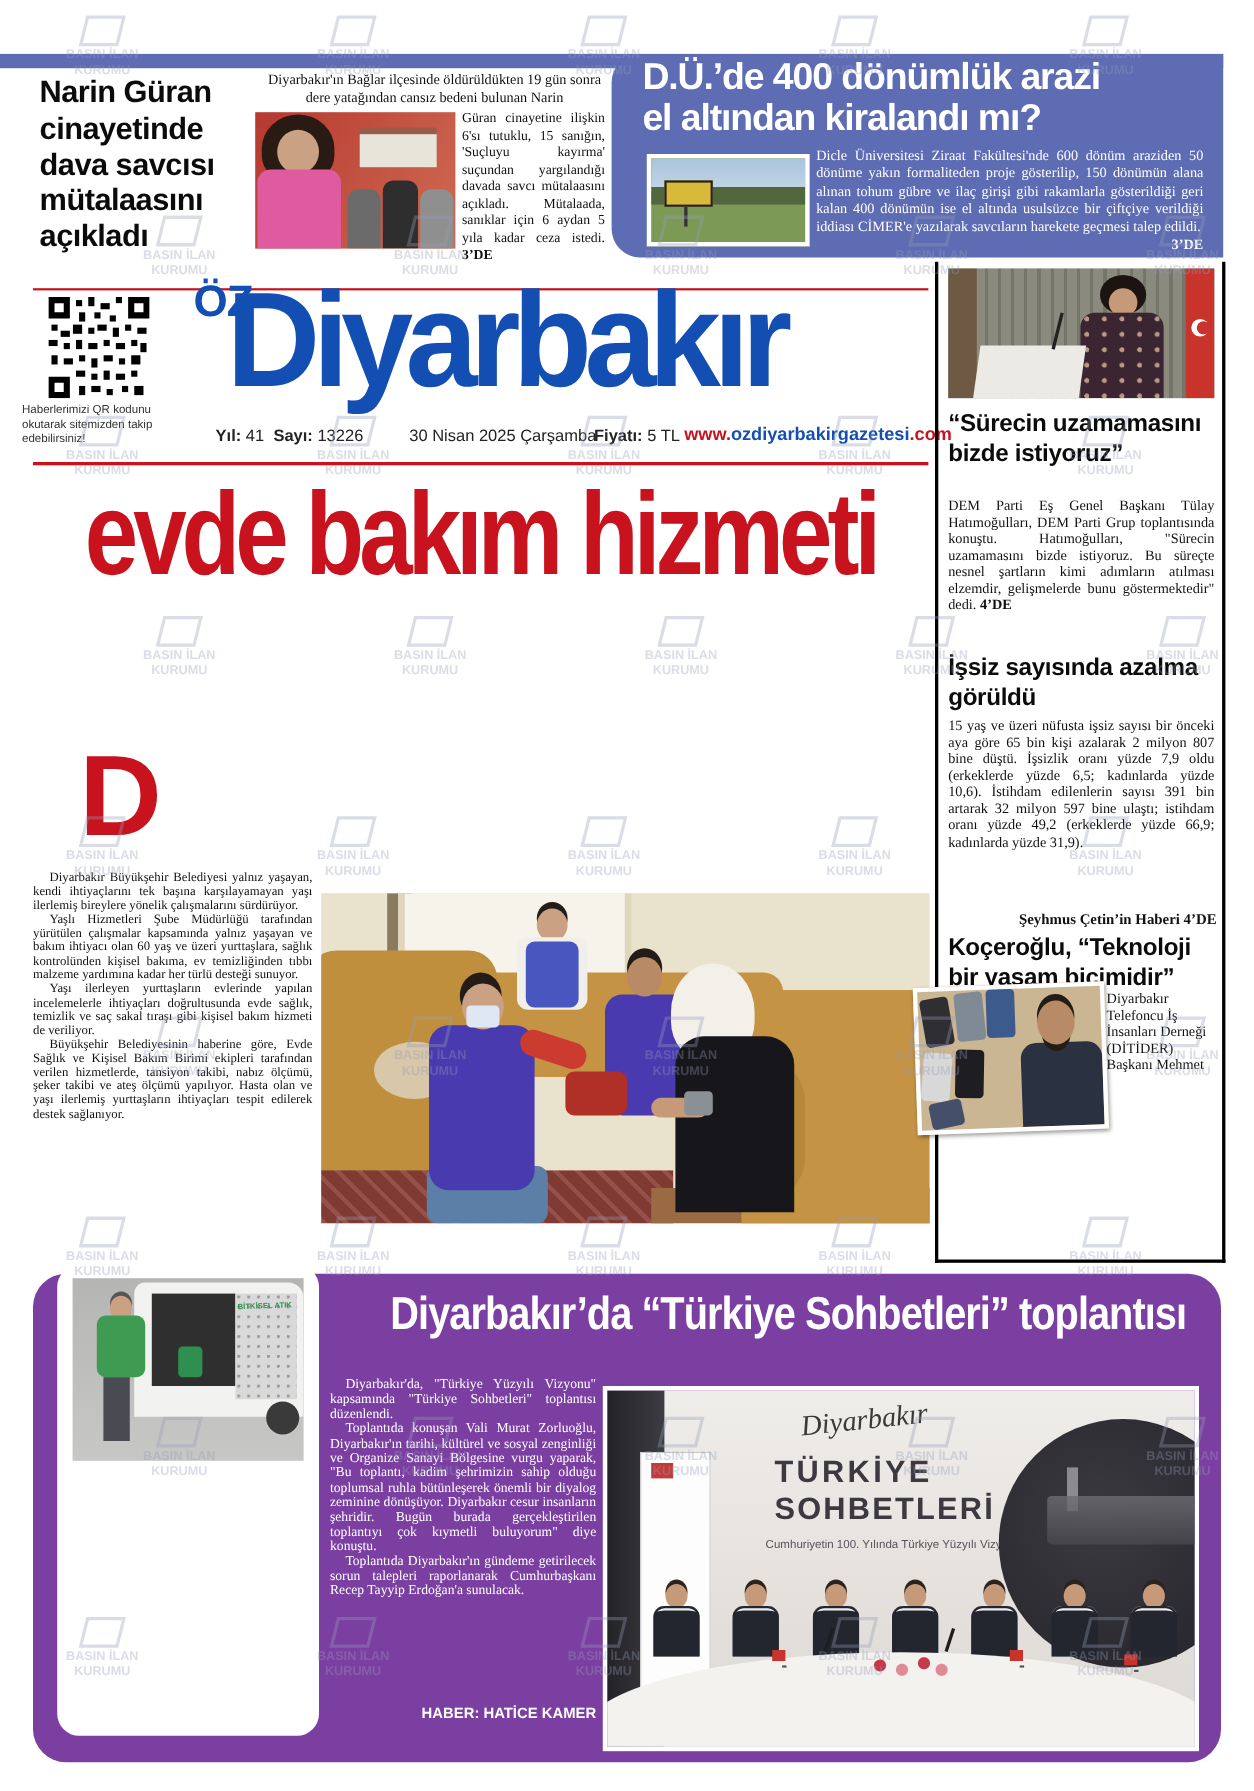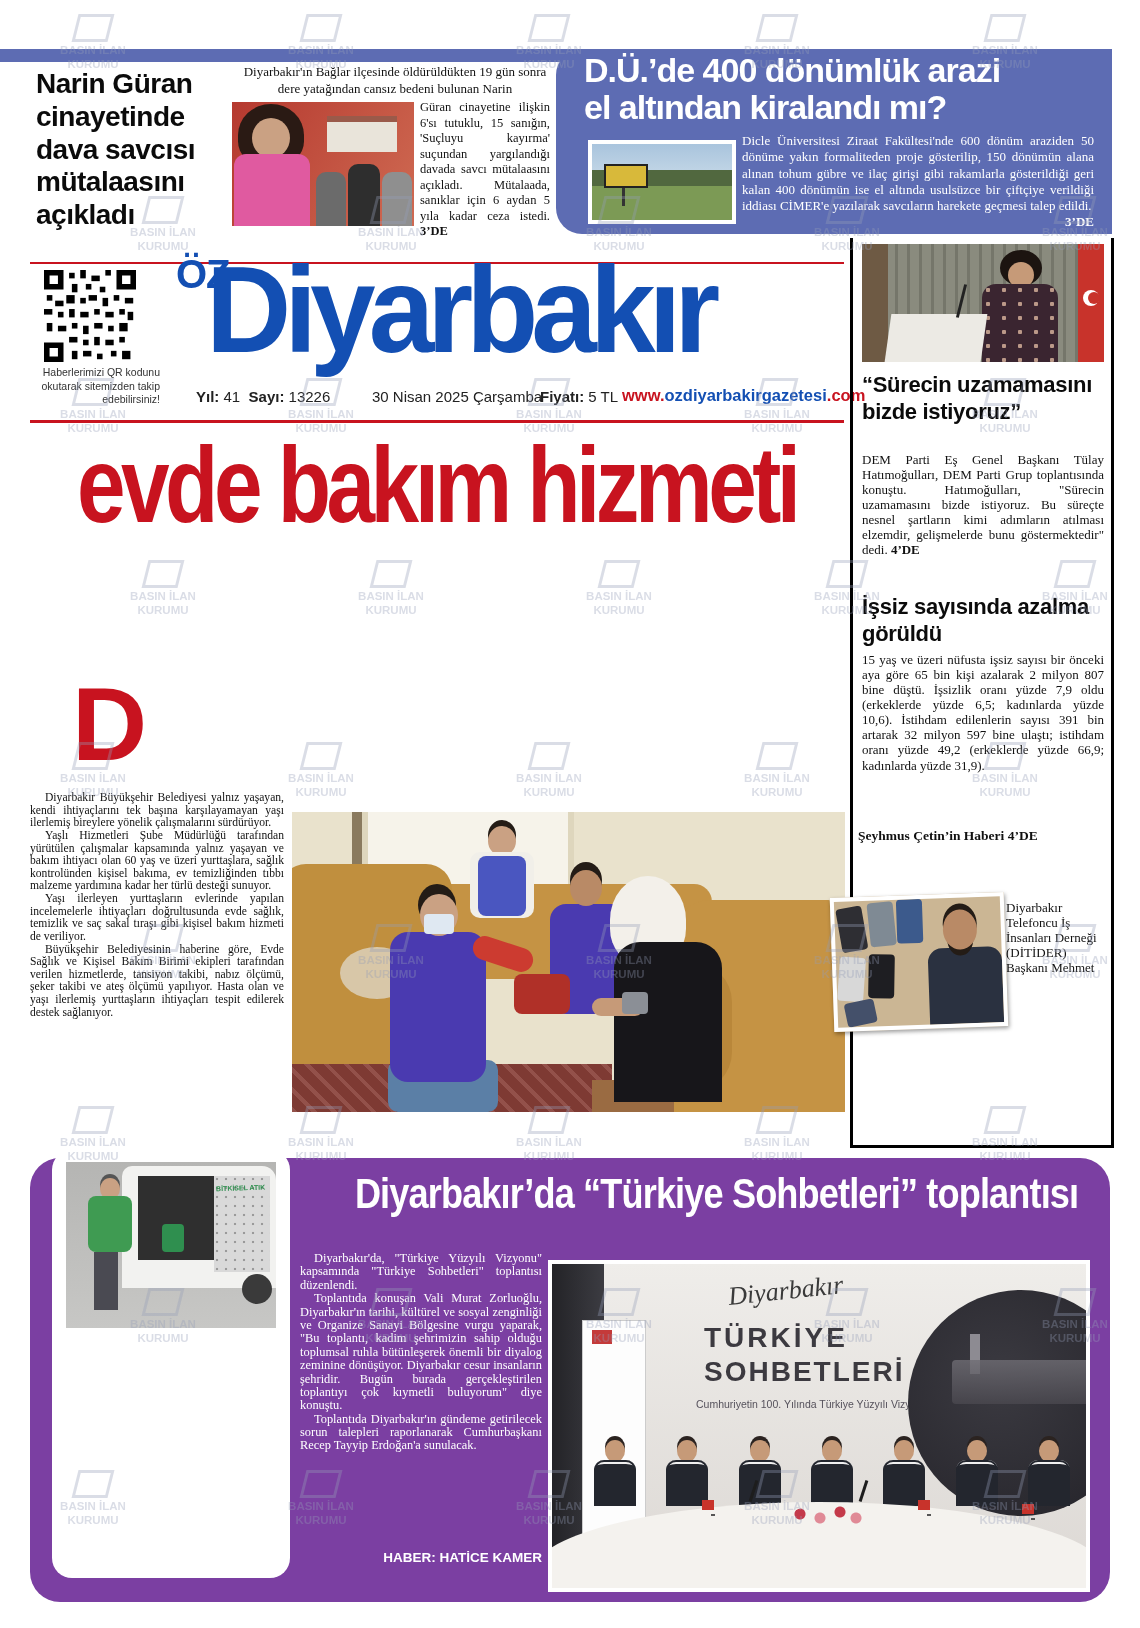--- a/index.html
+++ b/index.html
@@ -31,21 +31,21 @@
   .np-body{left:2px;top:52px;width:76px;height:72px;background:#e05aa0;border-radius:12px 12px 0 0}
   .np-f1{left:84px;top:70px;width:30px;height:54px;background:#6b6b6b;border-radius:10px 10px 0 0}
   .np-f2{left:116px;top:62px;width:32px;height:62px;background:#2e2e2e;border-radius:10px 10px 0 0}
   .np-f3{left:150px;top:70px;width:30px;height:54px;background:#8f8f8f;border-radius:10px 10px 0 0}
   .nls{left:420px;top:100px;width:130px;font-size:12.5px;line-height:1.24}
 
   
   .r1{left:30px;top:262px;width:814px;height:2px;background:#c8131f}
   .r2{left:30px;top:420px;width:814px;height:3px;background:#c8131f}
   .qr{left:44px;top:270px;width:92px;height:92px}
-  .qrc{left:20px;top:366px;width:140px;text-align:right;font-size:10.5px;line-height:1.3;color:#333}
+  .qrc{left:20px;top:366px;width:140px;text-align:left;font-size:10.5px;line-height:1.3;color:#333}
   .loz{left:176px;top:252px;font-size:40px;font-weight:bold;color:#134fb3;letter-spacing:-1px}
   .lom{left:206px;top:248px;font-size:118px;font-weight:bold;color:#134fb3;letter-spacing:-7px;line-height:1;transform:scaleY(1.04);transform-origin:top left}
   .inf{top:388px;font-size:15px;color:#222}
   .i1{left:196px}.i2{left:372px}.i3{left:540px}
   .site{left:622px;top:386px;font-size:16.5px;font-weight:bold}
   .site .rd{color:#c8131f}.site .bl{color:#134fb3}
 
   
   .mh{left:30px;top:424px;width:814px;text-align:center}
   .mh div{height:119px}
@@ -93,21 +93,21 @@
   .p1-hair{left:138px;top:6px;width:42px;height:36px;background:#1c1410;border-radius:50%}
   .p1-face{left:146px;top:18px;width:26px;height:26px;background:#c69a78;border-radius:50%}
   .p1-dress{left:120px;top:40px;width:76px;height:78px;background:#3a2530;border-radius:14px 14px 0 0;
             background-image:radial-gradient(circle at 6px 6px,#b98 2px,transparent 2.5px);background-size:16px 14px}
   .p1-pod{left:26px;top:70px;width:96px;height:48px;background:#eceae4;transform:skewX(-8deg)}
   .p1-mic{left:98px;top:40px;width:3px;height:34px;background:#222;transform:rotate(14deg)}
   .sh{left:862px;width:242px;font-weight:bold;font-size:22px;line-height:1.22;color:#0b0b0b;letter-spacing:-.3px}
   .sb1{left:862px;width:242px;font-size:13px;line-height:1.16}
   .h1p{top:372px}.b1p{top:452px}
   .h2p{top:594px}.b2p{top:652px}
-  .sbyl{left:858px;top:828px;width:248px;text-align:left;font-weight:bold;font-size:13.5px}
+  .sbyl{left:858px;top:828px;width:248px;text-align:right;font-weight:bold;font-size:13.5px}
   .h3p{top:848px}
   .kph{left:832px;top:895px;width:166px;height:126px;border:4px solid #fff;box-shadow:1px 2px 4px rgba(0,0,0,.4);transform:rotate(-2deg);overflow:hidden;background:#cbb694;z-index:4}
   .kp-m{left:92px;top:50px;width:74px;height:76px;background:#2a3140;border-radius:14px 14px 0 0}
   .kp-h{left:108px;top:12px;width:34px;height:40px;background:#b98a66;border-radius:50%;box-shadow:0 -6px 0 #241c16,0 10px 0 -4px #241c16}
   .kp-p1{left:4px;top:6px;width:26px;height:44px;background:#2e2e33;border-radius:4px;transform:rotate(-8deg)}
   .kp-p2{left:34px;top:2px;width:26px;height:44px;background:#7f8a94;border-radius:4px;transform:rotate(-4deg)}
   .kp-p3{left:62px;top:0;width:26px;height:44px;background:#3c5a8c;border-radius:4px}
   .kp-p4{left:2px;top:56px;width:26px;height:44px;background:#d8d8d8;border-radius:4px;transform:rotate(6deg)}
   .kp-p5{left:32px;top:54px;width:26px;height:44px;background:#1e1e22;border-radius:4px;transform:rotate(3deg)}
   .kp-p6{left:8px;top:100px;width:30px;height:24px;background:#44506a;border-radius:4px;transform:rotate(-10deg)}
@@ -326,20 +326,21 @@
     <div class="a p1-mic"></div>
   </div>
   <div class="a sh h1p">“Sürecin uzamamasını bizde istiyoruz”</div>
   <div class="a sb1 b1p ser j">
     <span>DEM Parti Eş Genel Başkanı Tülay Hatımoğulları, DEM Parti Grup toplantısında konuştu. Hatımoğulları, "Sürecin uzamamasını bizde istiyoruz. Bu süreçte nesnel şartların kimi adımların atılması elzemdir, gelişmelerde bunu göstermektedir" dedi.</span>
     <b class="pref">4’DE</b>
   </div>
   <div class="a sh h2p">İşsiz sayısında azalma görüldü</div>
   <div class="a sb1 b2p ser j">15 yaş ve üzeri nüfusta işsiz sayısı bir önceki aya göre 65 bin kişi azalarak 2 milyon 807 bine düştü. İşsizlik oranı yüzde 7,9 oldu (erkeklerde yüzde 6,5; kadınlarda yüzde 10,6). İstihdam edilenlerin sayısı 391 bin artarak 32 milyon 597 bine ulaştı; istihdam oranı yüzde 49,2 (erkeklerde yüzde 66,9; kadınlarda yüzde 31,9).</div>
   <div class="a sbyl ser">Şeyhmus Çetin’in Haberi 4’DE</div>
+  <div class="a sh h3p">Koçeroğlu, “Teknoloji bir yaşam biçimidir”</div>
   <div class="a kph">
     <div class="a kp-p1"></div>
     <div class="a kp-p2"></div>
     <div class="a kp-p3"></div>
     <div class="a kp-p4"></div>
     <div class="a kp-p5"></div>
     <div class="a kp-p6"></div>
     <div class="a kp-m"></div>
     <div class="a kp-h"></div>
   </div>

